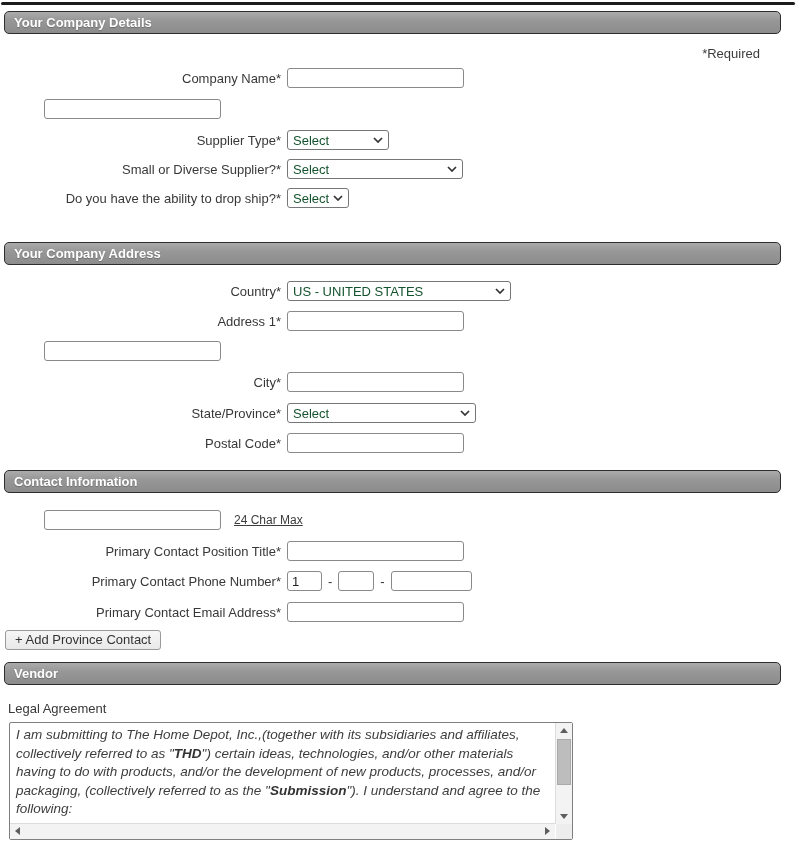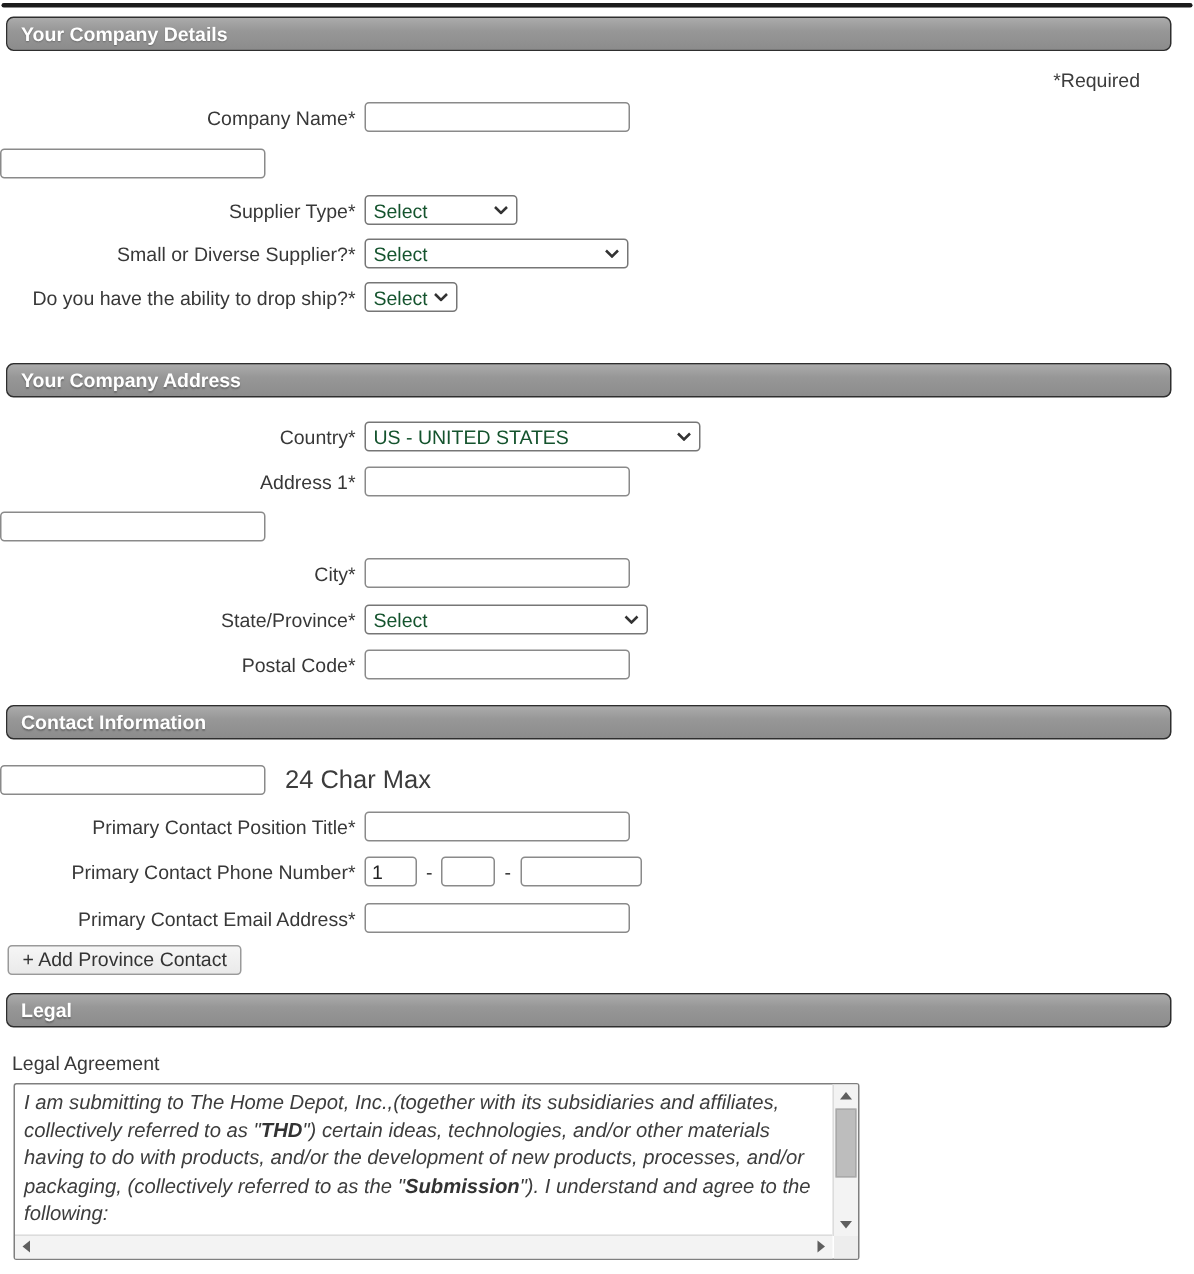--- a/index.html
+++ b/index.html
@@ -11,38 +11,38 @@
   .hdr{
     position:absolute;left:4px;width:777px;height:23px;box-sizing:border-box;
     background:linear-gradient(to bottom,#ababab 0%,#979797 40%,#8c8c8c 100%);
     border:1px solid #2e2e2e;border-radius:5px;
     color:#fff;font-size:13px;font-weight:bold;line-height:21px;padding-left:9px;
     text-shadow:0 1px 1px rgba(0,0,0,0.25);
   }
 
   .required-note{position:absolute;top:46px;right:36px;font-size:13px;color:#3c3c3c;}
 
-  .row{position:absolute;left:0;display:flex;align-items:center;height:20px;}
+  .row{position:absolute;left:0;display:flex;align-items:center;height:20px;padding-left:44px;}
   .lbl{width:237px;text-align:right;margin-right:6px;font-size:13px;color:#383838;white-space:nowrap;}
 
   .ti{
     height:20px;border:1px solid #8a8a8a;border-radius:3px;background:#fff;
     box-sizing:border-box;padding:0 4px;font-family:"Liberation Sans",sans-serif;
     font-size:13px;color:#222;width:177px;outline:none;
   }
 
   .sel{
     height:20px;box-sizing:border-box;border:1px solid #767676;border-radius:3px;
     background:#fff;display:flex;align-items:center;padding:0 5px 0 5px;cursor:default;
   }
   .sel-value{font-size:13px;color:#14532d;white-space:nowrap;overflow:hidden;}
   .chev{margin-left:auto;display:flex;align-items:center;padding-left:4px;}
 
   .dash{font-size:13px;color:#333;margin:0 6px;}
-  .hint{font-size:17px;color:#3c3c3c;margin-left:13px;white-space:nowrap;}
+  .hint{font-size:12px;color:#3c3c3c;margin-left:13px;white-space:nowrap;text-decoration:underline;}
 
   .btn{
     position:absolute;left:5px;top:630px;height:20px;box-sizing:border-box;
     background:linear-gradient(to bottom,#f6f6f6,#e9e9e9);
     border:1px solid #9a9a9a;border-radius:3px;padding:0 9px;
     font-family:"Liberation Sans",sans-serif;font-size:13px;color:#333;line-height:18px;cursor:pointer;
   }
 
   .legal-label{position:absolute;left:8px;top:701px;font-size:13px;color:#383838;}
 
@@ -199,21 +199,21 @@
   </div>
 
   <div class="row" style="top:602px">
     <span class="lbl">Primary Contact Email Address*</span>
     <input class="ti" type="text" style="">
   </div>
 
   <button class="btn">+ Add Province Contact</button>
 
   <div class="hdr" style="top:662px">
-    <span>Legal</span>
+    <span>Vendor</span>
   </div>
 
   <div class="legal-label">Legal Agreement</div>
 
   <div class="legal-box">
     <div class="legal-text"><span>I am submitting to The Home Depot, Inc.,(together with its subsidiaries and affiliates, collectively referred to as "</span><b>THD</b><span>") certain ideas, technologies, and/or other materials having to do with products, and/or the development of new products, processes, and/or packaging, (collectively referred to as the "</span><b>Submission</b><span>"). I understand and agree to the following:</span></div>
 
     <div class="vscroll">
       <div class="sbtn up">
           <span class="tri tri-up"></span>

